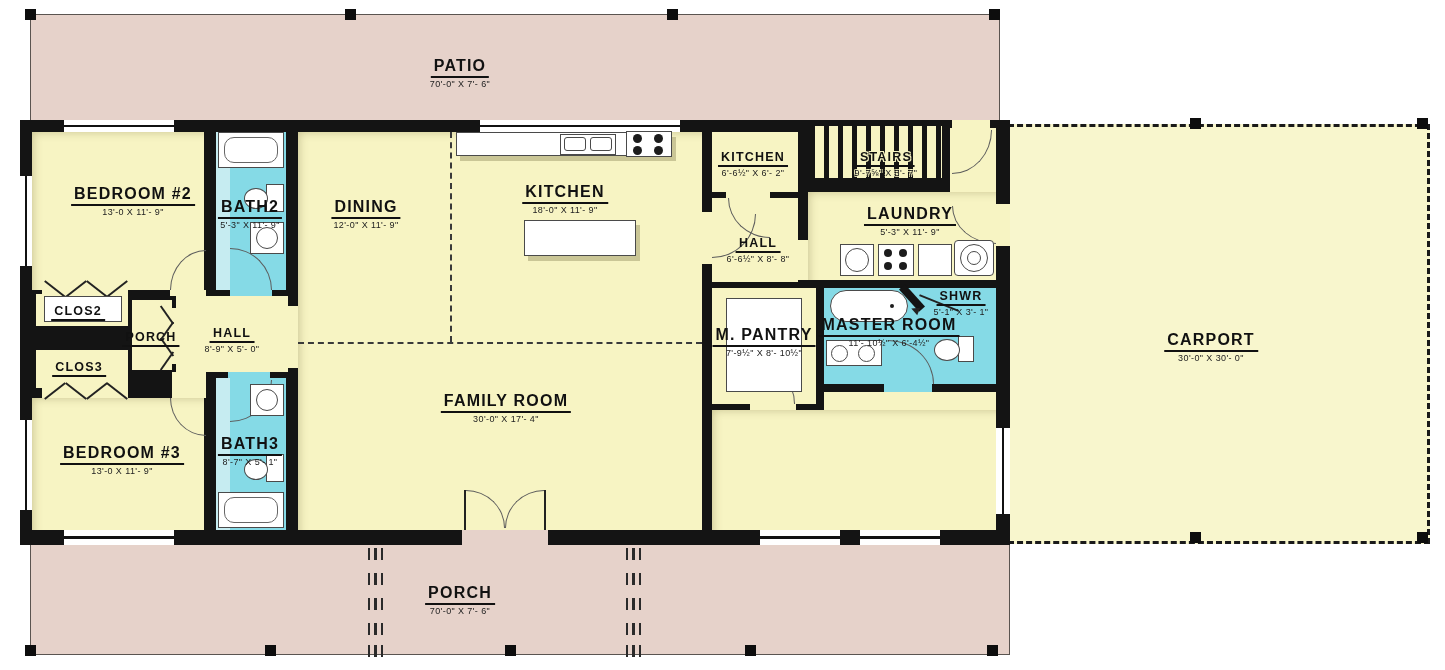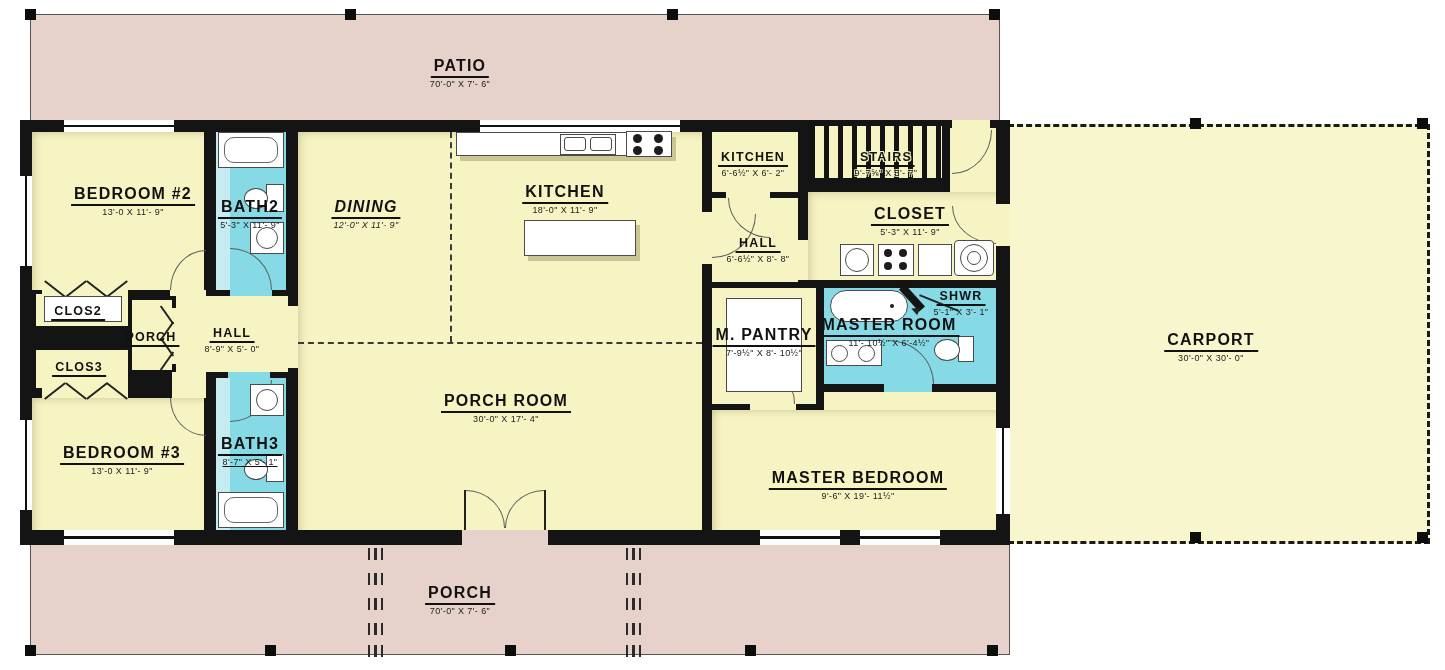--- a/index.html
+++ b/index.html
@@ -213,85 +213,81 @@
     <div class="rl-d">70'-0" X 7'- 6"</div>
   </div>
   <div class="rlabel sz-l" style="left:133px;top:186px;">
     <div class="rl-n">BEDROOM #2</div>
     <div class="rl-d">13'-0 X 11'- 9"</div>
   </div>
   <div class="rlabel sz-l" style="left:250px;top:199px;">
     <div class="rl-n">BATH2</div>
     <div class="rl-d">5'-3" X 11'- 9"</div>
   </div>
-  <div class="rlabel sz-l" style="left:366px;top:199px;font-style:italic;">
+  <div class="rlabel sz-l" style="left:366px;top:199px;">
     <div class="rl-n">DINING</div>
     <div class="rl-d">12'-0" X 11'- 9"</div>
   </div>
   <div class="rlabel sz-l" style="left:565px;top:184px;">
     <div class="rl-n">KITCHEN</div>
     <div class="rl-d">18'-0" X 11'- 9"</div>
   </div>
   <div class="rlabel sz-s" style="left:753px;top:148px;">
     <div class="rl-n">KITCHEN</div>
     <div class="rl-d">6'-6½" X 6'- 2"</div>
   </div>
   <div class="rlabel sz-s halo" style="left:886px;top:148px;">
     <div class="rl-n">STAIRS</div>
     <div class="rl-d">9'-7⅝" X 3'- 7"</div>
   </div>
   <div class="rlabel sz-s" style="left:758px;top:234px;">
     <div class="rl-n">HALL</div>
     <div class="rl-d">6'-6½" X 8'- 8"</div>
   </div>
   <div class="rlabel sz-l" style="left:910px;top:206px;">
-    <div class="rl-n">CLOSET</div>
+    <div class="rl-n">LAUNDRY</div>
     <div class="rl-d">5'-3" X 11'- 9"</div>
   </div>
   <div class="rlabel sz-s" style="left:78px;top:302px;">
     <div class="rl-n">CLOS2</div>
   </div>
   <div class="rlabel sz-s" style="left:151px;top:328px;">
     <div class="rl-n">PORCH</div>
   </div>
   <div class="rlabel sz-s" style="left:232px;top:324px;">
     <div class="rl-n">HALL</div>
     <div class="rl-d">8'-9" X 5'- 0"</div>
   </div>
   <div class="rlabel sz-s" style="left:79px;top:358px;">
     <div class="rl-n">CLOS3</div>
   </div>
   <div class="rlabel sz-l" style="left:122px;top:445px;">
     <div class="rl-n">BEDROOM #3</div>
     <div class="rl-d">13'-0 X 11'- 9"</div>
   </div>
-  <div class="rlabel sz-l" style="left:250px;top:436px;text-decoration:underline;">
+  <div class="rlabel sz-l" style="left:250px;top:436px;">
     <div class="rl-n">BATH3</div>
     <div class="rl-d">8'-7" X 5'- 1"</div>
   </div>
   <div class="rlabel sz-l" style="left:506px;top:393px;">
-    <div class="rl-n">PORCH ROOM</div>
+    <div class="rl-n">FAMILY ROOM</div>
     <div class="rl-d">30'-0" X 17'- 4"</div>
   </div>
   <div class="rlabel sz-l" style="left:764px;top:327px;">
     <div class="rl-n">M. PANTRY</div>
     <div class="rl-d">7'-9½" X 8'- 10½"</div>
   </div>
   <div class="rlabel sz-l" style="left:889px;top:317px;">
     <div class="rl-n">MASTER ROOM</div>
     <div class="rl-d">11'- 10½" X 6'-4½"</div>
   </div>
   <div class="rlabel sz-s" style="left:961px;top:287px;">
     <div class="rl-n">SHWR</div>
     <div class="rl-d">5'-1" X 3'- 1"</div>
   </div>
-  <div class="rlabel sz-l" style="left:858px;top:470px;">
-    <div class="rl-n">MASTER BEDROOM</div>
-    <div class="rl-d">9'-6" X 19'- 11½"</div>
-  </div>
   <div class="rlabel sz-l" style="left:1211px;top:332px;">
     <div class="rl-n">CARPORT</div>
     <div class="rl-d">30'-0" X 30'- 0"</div>
   </div>
   <div class="rlabel sz-l" style="left:460px;top:585px;">
     <div class="rl-n">PORCH</div>
     <div class="rl-d">70'-0" X 7'- 6"</div>
   </div>
 
 </div>

